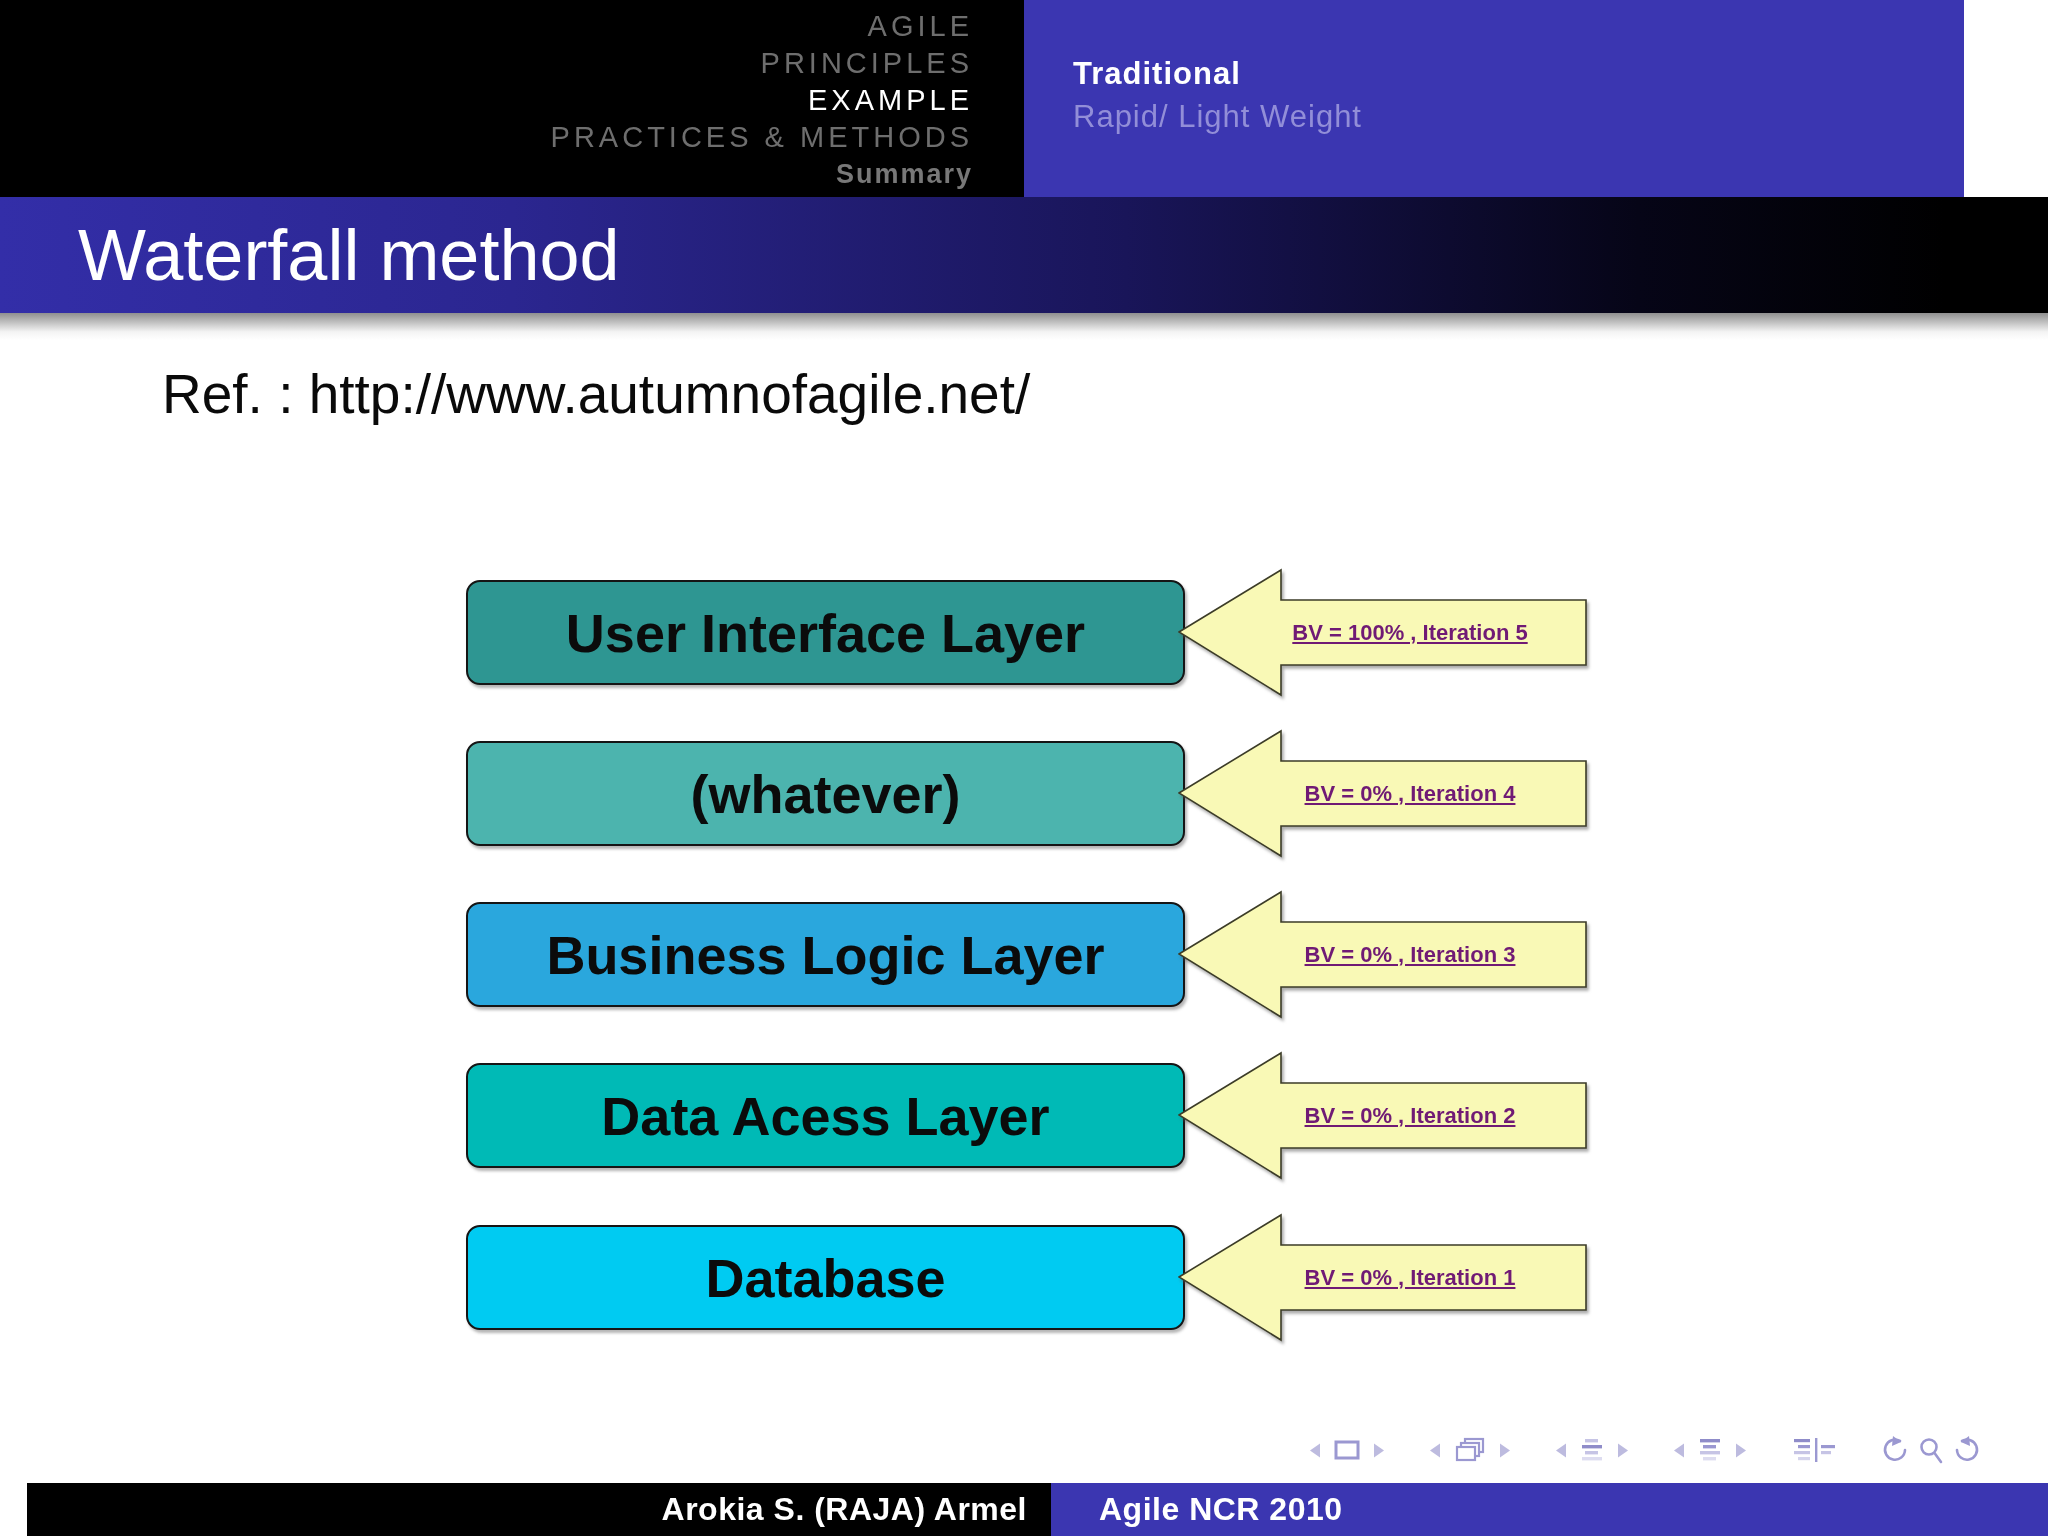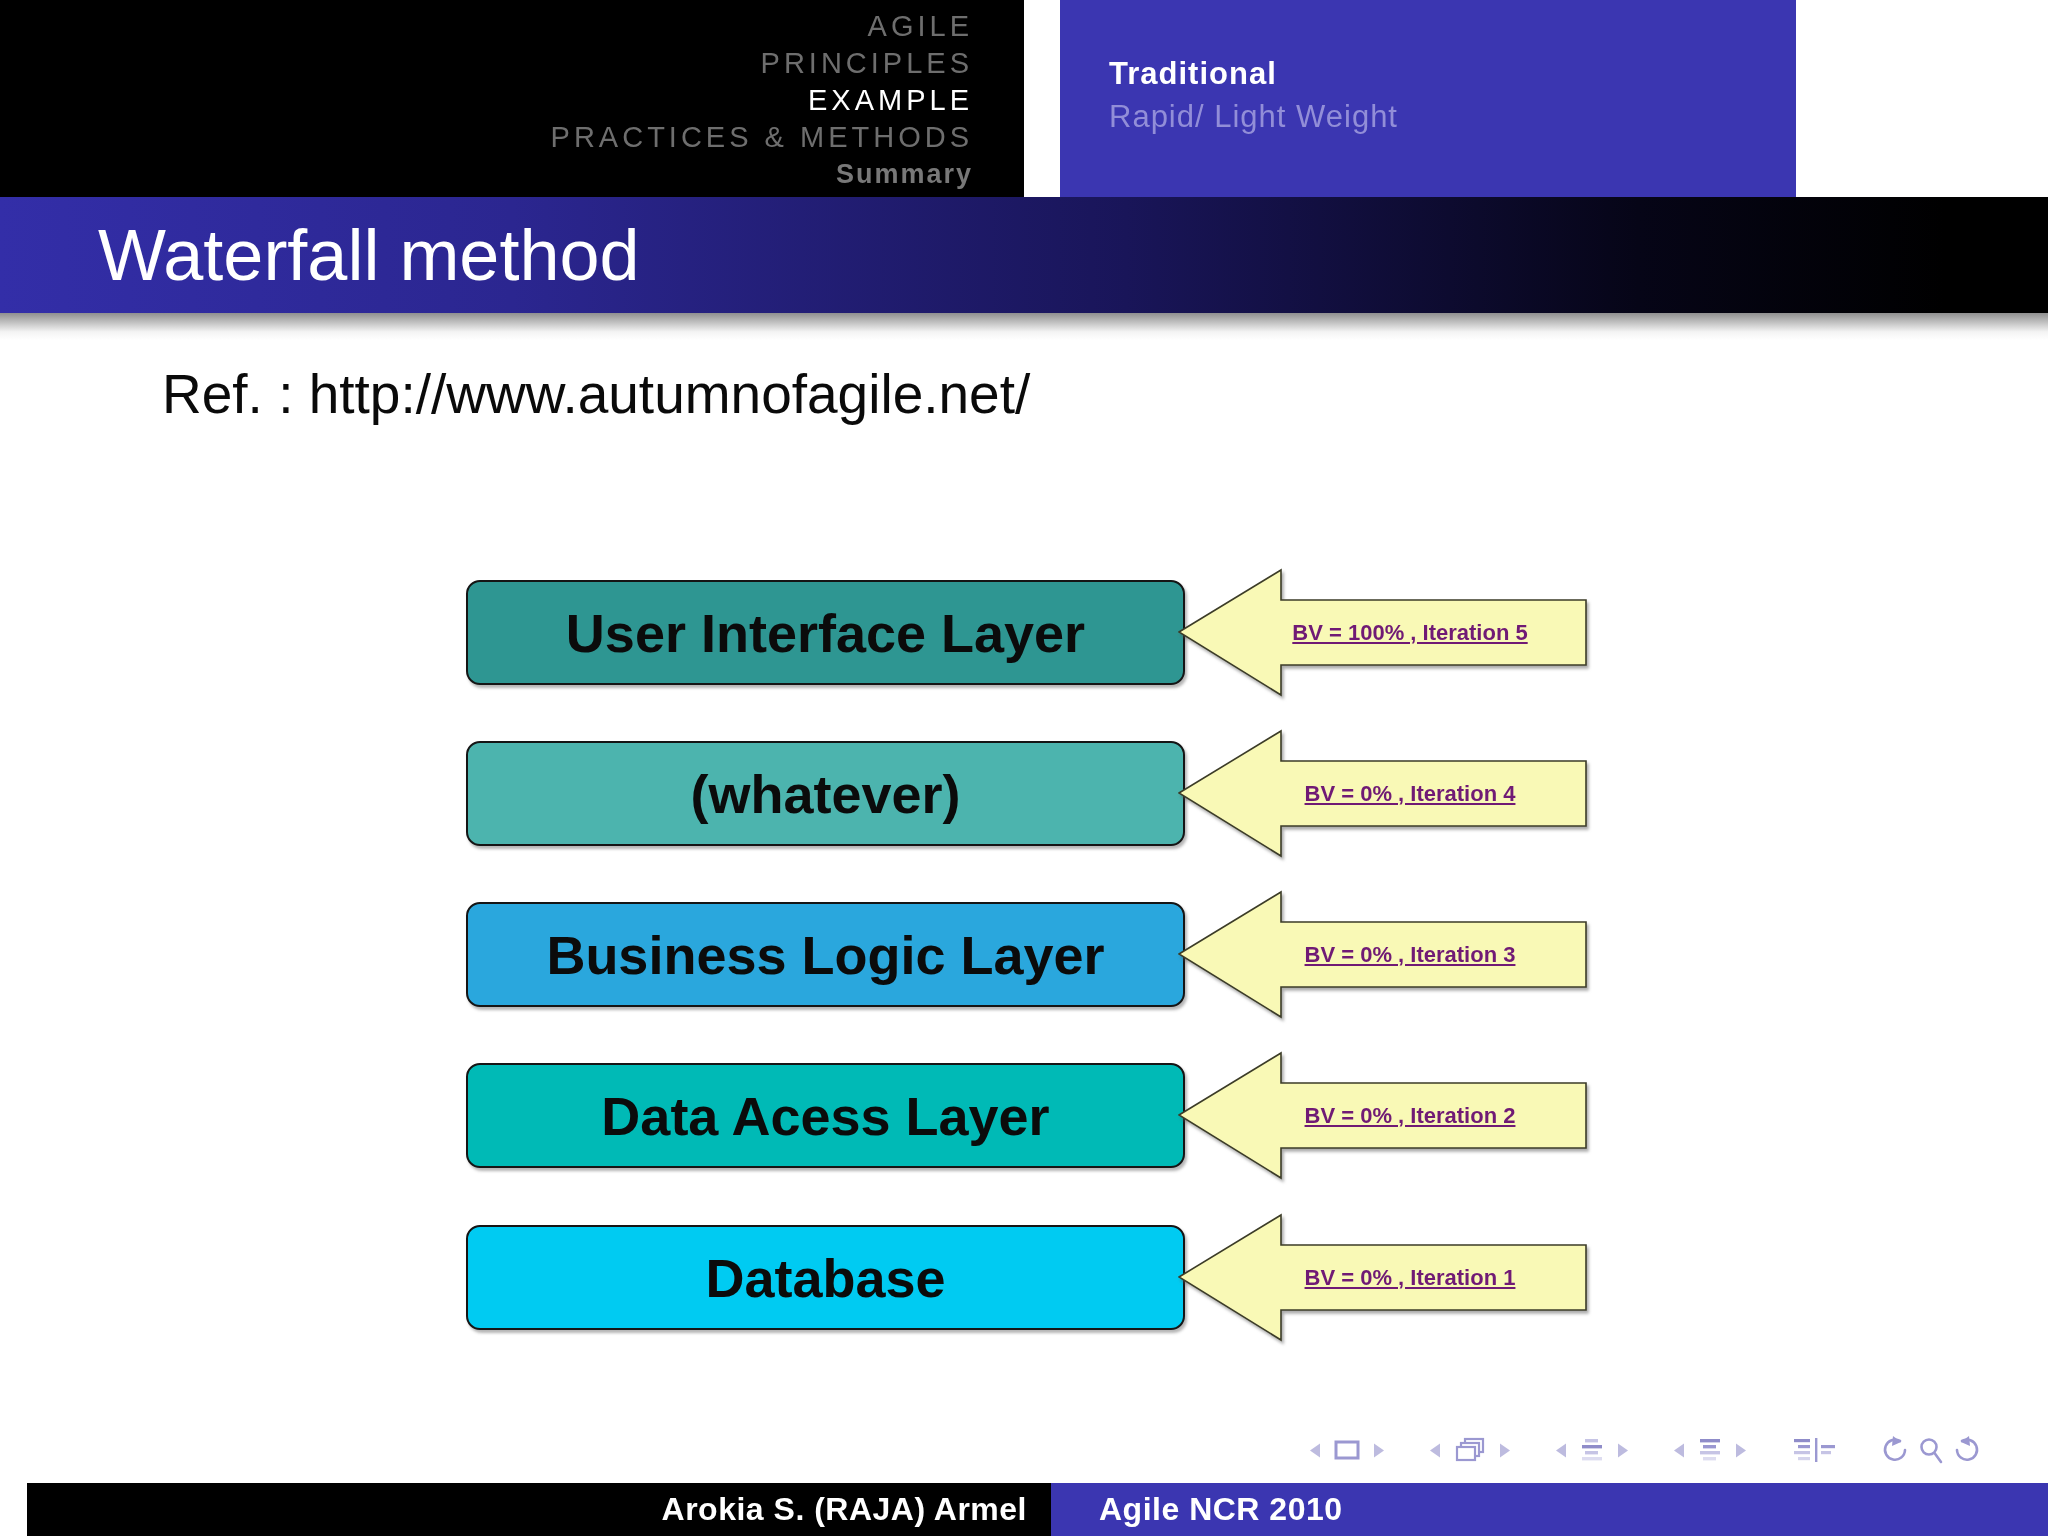--- a/index.html
+++ b/index.html
@@ -1,36 +1,36 @@
 <!DOCTYPE html>
 <html><head>
 <meta charset="utf-8">
 <style>
   html,body{margin:0;padding:0;background:#444;}
   .slide{
     position:relative;width:2048px;height:1536px;background:#ffffff;
     font-family:"Liberation Sans",sans-serif;overflow:hidden;
   }
   
-  .topbar{position:absolute;top:0;left:0;width:1796px;height:197px;display:flex;gap:36px;}
+  .topbar{position:absolute;top:0;left:0;width:1964px;height:197px;display:flex;}
   .topbar-left{
     width:1024px;height:100%;background:#000;display:flex;flex-direction:column;
     align-items:flex-end;padding:8px 51px 0 0;box-sizing:border-box;
   }
   .nav-line{font-size:29px;line-height:37px;letter-spacing:4px;color:#6e6e6e;white-space:nowrap;}
   .nav-line.active{color:#ffffff;}
   .nav-line.summary{font-size:27px;letter-spacing:2px;color:#787878;font-weight:600;}
   .topbar-right{flex:1;background:#3b36b1;padding:56px 0 0 49px;box-sizing:border-box;}
   .trad{color:#ffffff;font-weight:700;font-size:31px;letter-spacing:1px;}
   .rapid{color:#928ed8;font-size:31px;letter-spacing:1px;margin-top:7px;}
   
   .titlebar{
     position:absolute;top:197px;left:0;width:2048px;height:116px;
     background:linear-gradient(to right,#332ea8 0%,#2b2690 25%,#191559 55%,#060517 80%,#000 95%);
-    display:flex;align-items:center;padding-left:98px;box-sizing:border-box;
+    display:flex;align-items:center;padding-left:78px;box-sizing:border-box;
   }
   .title-text{color:#fff;font-size:72px;font-weight:400;}
   .titlebar-shadow{
     position:absolute;top:313px;left:0;width:2048px;height:27px;
     background:linear-gradient(to bottom,#8f8f8f,#f4f4f4 70%,#ffffff);
   }
   
   .ref{position:absolute;left:162px;top:362px;font-size:55px;color:#0a0a0a;}
   
   .row{position:absolute;left:0;width:2048px;height:131px;}

